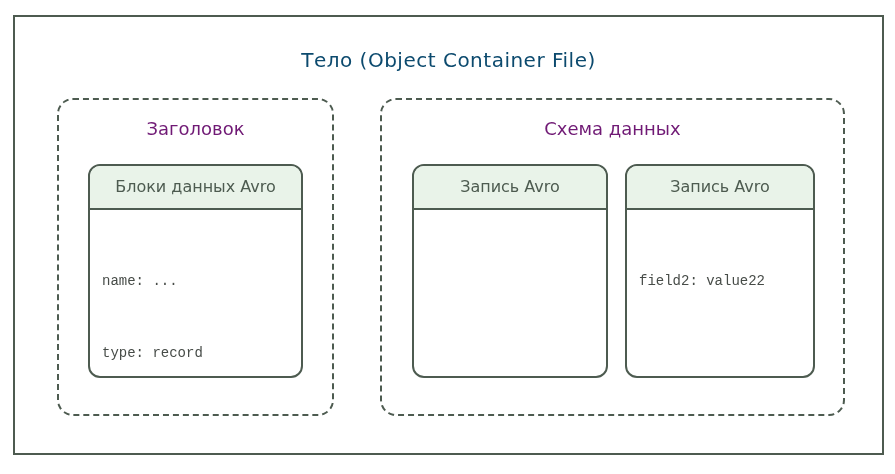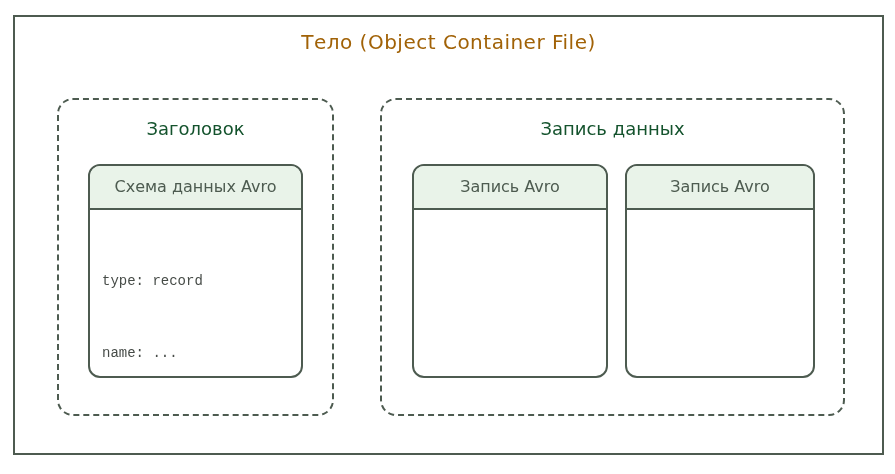--- a/index.html
+++ b/index.html
@@ -21,25 +21,25 @@
     left: 13px;
     top: 15px;
     width: 867px;
     height: 436px;
     border: 2px solid #4d5b50;
     background: #ffffff;
   }
   .diagram-title {
     position: absolute;
     left: 13px;
-    top: 30px;
+    top: 48px;
     width: 871px;
     text-align: center;
     font-size: 20px;
-    color: #a16207;
+    color: #0c4a6e;
     letter-spacing: 0.5px;
   }
   
   .dashed-group {
     position: absolute;
     border: 2px dashed #4d5b50;
     border-radius: 16px;
     background: transparent;
   }
   .group-header {
@@ -56,21 +56,21 @@
     width: 461px;
     height: 314px;
   }
   .group-label {
     position: absolute;
     top: 18px;
     left: 0;
     width: 100%;
     text-align: center;
     font-size: 18px;
-    color: #14532d;
+    color: #701a75;
   }
   
   .entity-box {
     position: absolute;
     border: 2px solid #4d5b50;
     border-radius: 12px;
     background: #ffffff;
     overflow: hidden;
     box-sizing: border-box;
   }
@@ -118,44 +118,45 @@
 
   <div class="outer-box"></div>
 
   <div class="diagram-title">Тело (Object Container File)</div>
 
   <div class="dashed-group group-header">
     <div class="group-label">Заголовок</div>
   </div>
 
   <div class="entity-box schema-box">
-    <div class="box-title">Схема данных Avro</div>
+    <div class="box-title">Блоки данных Avro</div>
     <div class="box-body">
+      <div>name: ...</div>
       <div>type: record</div>
-      <div>name: ...</div>
       
       
       
       
     </div>
   </div>
 
   <div class="dashed-group group-datablocks">
-    <div class="group-label">Запись данных</div>
+    <div class="group-label">Схема данных</div>
   </div>
 
   <div class="entity-box record-box-1">
     <div class="box-title">Запись Avro</div>
     <div class="box-body">
       
       
     </div>
   </div>
 
   <div class="entity-box record-box-2">
     <div class="box-title">Запись Avro</div>
     <div class="box-body">
+      <div>field2: value22</div>
       
       
     </div>
   </div>
 
 </div>
 
 </body></html>

